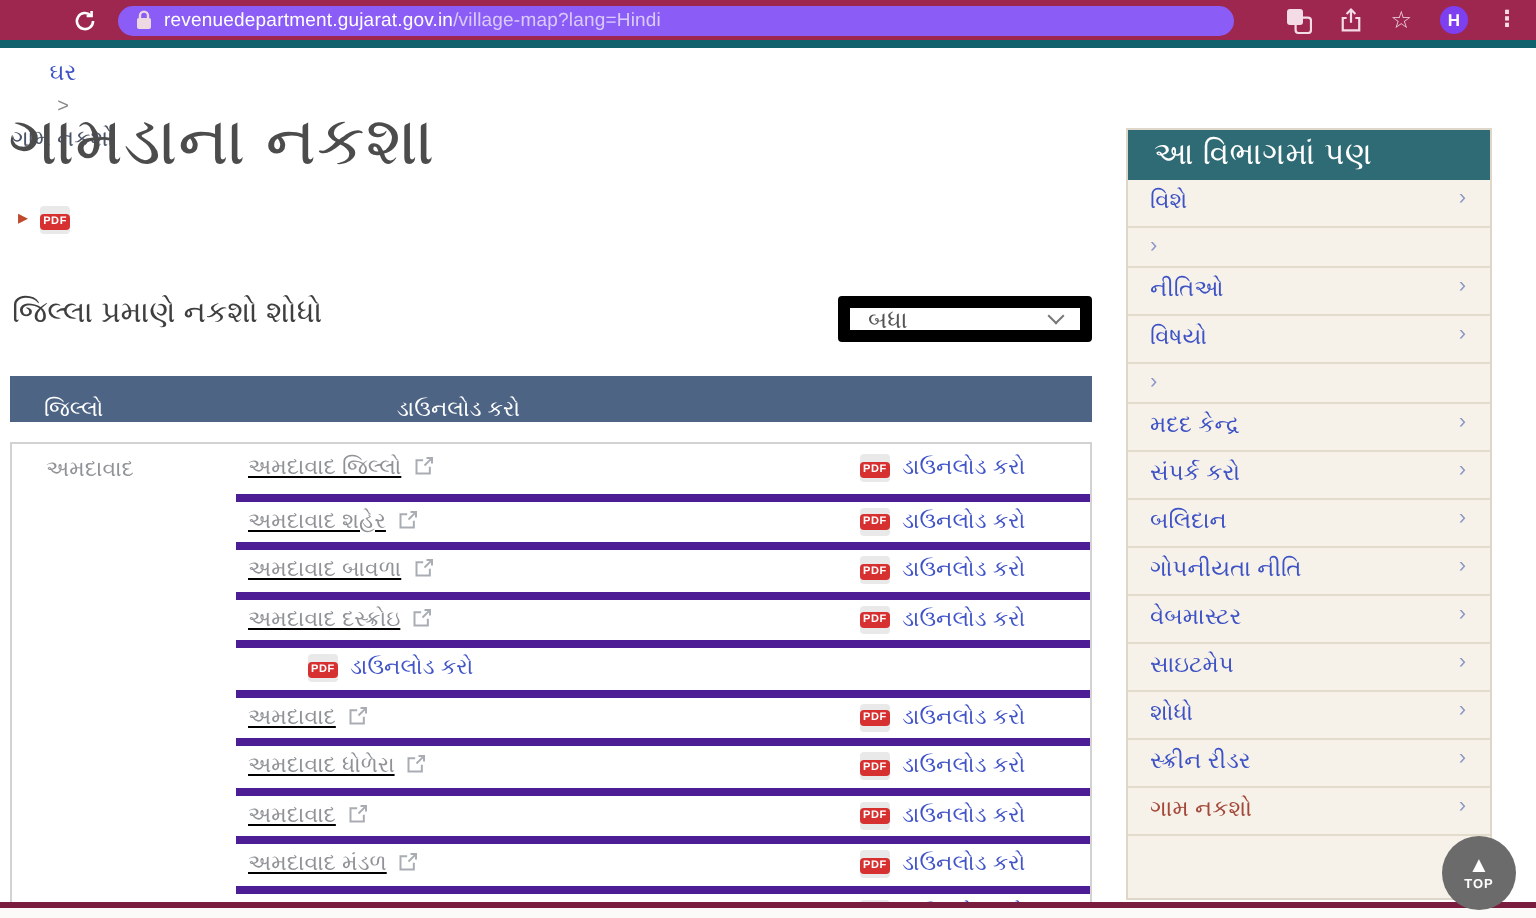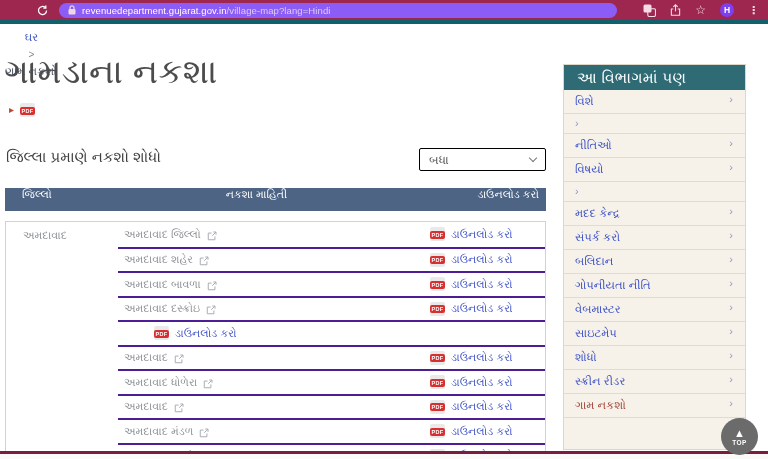--- a/index.html
+++ b/index.html
@@ -37,38 +37,38 @@
   
   .pdf-icon{width:15px;height:14px;position:relative;background:#e9e9e9;border-radius:2px;
     display:inline-block;flex:0 0 auto;}
   .pdf-band{position:absolute;left:0;right:0;top:3.5px;height:8px;background:#d63031;border-radius:2px;
     color:#fff;font-size:5.5px;font-weight:bold;text-align:center;line-height:8.5px;letter-spacing:.3px;}
 
   
   .filter-row{position:absolute;top:148px;left:6px;width:540px;display:flex;
     justify-content:space-between;gap:20px;}
   .filter-label{font-size:15px;color:#3f3f3f;}
-  .select-box{width:127px;height:23px;background:#fff;border:1px solid #000000;border-radius:2px;
+  .select-box{width:127px;height:23px;background:#fff;border:6px solid #000000;border-radius:2px;
     display:flex;align-items:center;justify-content:space-between;padding:0 9px;cursor:pointer;}
   .select-value{font-size:12px;color:#555;}
   .chev{width:6px;height:6px;border-right:1.5px solid #777;border-bottom:1.5px solid #777;
     transform:rotate(45deg);margin-top:-3px;}
 
   
   .map-table{position:absolute;top:188px;left:5px;width:541px;}
-  .thead{height:23px;background:#4d6484;display:flex;align-items:flex-start;color:#fff;font-size:11px;}
+  .thead{height:23px;background:#4d6484;display:flex;align-items:flex-end;color:#fff;font-size:11px;}
   .th-district{width:112px;padding-left:17px;}
   .th-info{flex:1;text-align:center;}
   .th-dl{width:150px;text-align:right;padding-right:7px;}
   .tbody{margin-top:10px;border:1px solid #d2d2d2;position:relative;background:#fff;}
   .district-cell{position:absolute;left:17px;top:7px;font-size:11px;color:#8f9296;}
   .rows{margin-left:112px;}
   .trow{height:24.5px;display:flex;align-items:center;justify-content:space-between;padding-left:6px;}
-  .trow + .trow{border-top:2px solid #4c1d95;}
-  .cell-info{display:flex;align-items:flex-end;gap:6px;}
+  .trow + .trow{border-top:4px solid #4c1d95;}
+  .cell-info{display:flex;align-items:flex-start;gap:6px;text-decoration:underline;}
   .map-name{font-size:11px;color:#8f9296;text-decoration:none;}
   .cell-dl{display:flex;align-items:center;gap:6px;width:145px;padding-left:30px;}
   .dl-link{font-size:11px;color:#4255c8;text-decoration:none;}
 
   
   .sidebar{position:absolute;left:563px;top:64px;width:183px;height:386px;background:#f7f2e9;
     border:1px solid #ddd6c9;overflow:hidden;}
   .sidebar-header{height:25px;background:#2e6b75;color:#fff;font-size:15.5px;display:flex;
     align-items:center;padding-left:13px;letter-spacing:.2px;}
   .side-item{display:flex;justify-content:space-between;align-items:flex-start;
@@ -138,21 +138,20 @@
   <span class="filter-label">જિલ્લા પ્રમાણે નકશો શોધો</span>
   <div class="select-box">
     <span class="select-value">બધા</span>
     <span class="chev"></span>
   </div>
 </div>
 
 <div class="map-table">
   <div class="thead">
     <div class="th-district">જિલ્લો</div>
-    <div class="th-info">નકશા માહિતી</div>
     <div class="th-dl">ડાઉનલોડ કરો</div>
   </div>
   <div class="tbody">
     <div class="district-cell">અમદાવાદ</div>
     <div class="rows">
   <div class="trow">
     <div class="cell-info">
       <a class="map-name">અમદાવાદ જિલ્લો</a>
       <svg class="ext-icon" width="10" height="10" viewBox="0 0 12 12">
         <path d="M5.5 2.5H1.5v8h8V6.5" fill="none" stroke="#a9adb3" stroke-width="1.2"></path>

